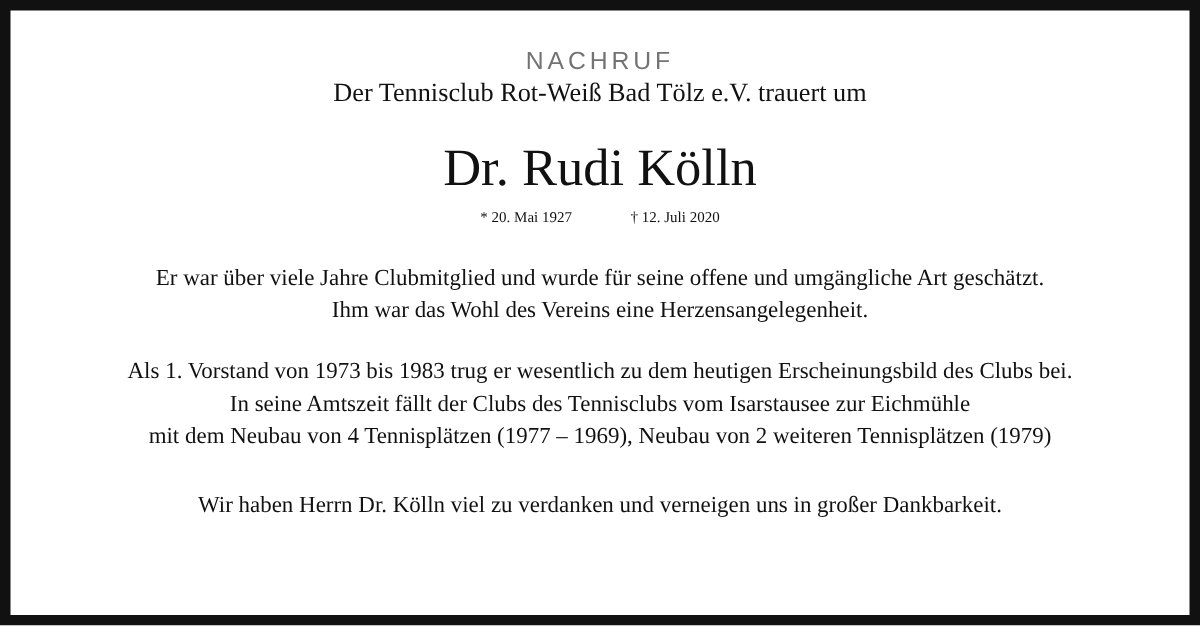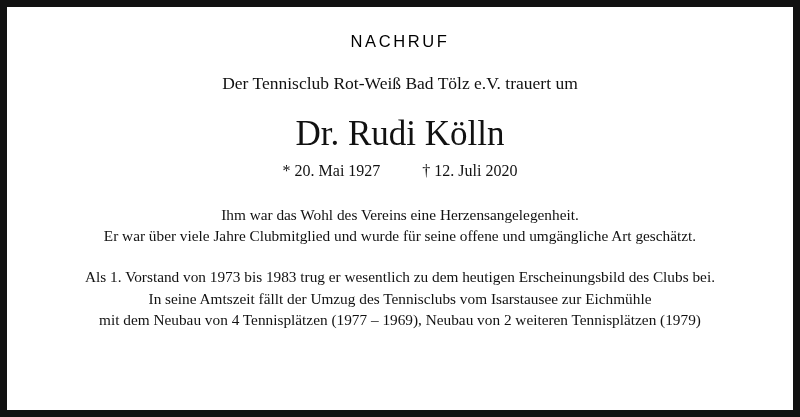--- a/index.html
+++ b/index.html
@@ -27,41 +27,40 @@
     padding: 20px 28px 14px 28px;
     box-sizing: border-box;
     display: flex;
     flex-direction: column;
     align-items: center;
   }
   .heading {
     font-family: "Liberation Sans", sans-serif;
     font-size: 16.5px;
     letter-spacing: 2.6px;
-    color: #000000;
+    color: #737373;
     margin-top: 5px;
     margin-bottom: 0;
     text-align: center;
   }
   .subheading {
     font-size: 17.5px;
     text-align: center;
-    margin-top: 22px;
     color: #111111;
   }
   .name {
     font-size: 35px;
     text-align: right;
     margin-top: 20px;
     line-height: 1.15;
     color: #111111;
     font-weight: 400;
   }
   .dates {
-    font-size: 16px;
+    font-size: 10px;
     text-align: left;
     margin-top: 8px;
     color: #111111;
   }
   .dates .gap {
     display: inline-block;
     width: 34px;
   }
   .para {
     font-size: 15.3px;
@@ -90,25 +89,28 @@
 
     <div class="name">Dr. Rudi Kölln</div>
 
     <div class="dates">
       <span>* 20. Mai 1927</span>
       <span class="gap"></span>
       <span>† 12. Juli 2020</span>
     </div>
 
     <div class="para">
+      <div>Er war über viele Jahre Clubmitglied und wurde für seine offene und umgängliche Art geschätzt.</div>
       <div>Ihm war das Wohl des Vereins eine Herzensangelegenheit.</div>
-      <div>Er war über viele Jahre Clubmitglied und wurde für seine offene und umgängliche Art geschätzt.</div>
     </div>
 
     <div class="para block2 tight">
       <div>Als 1. Vorstand von 1973 bis 1983 trug er wesentlich zu dem heutigen Erscheinungsbild des Clubs bei.</div>
-      <div>In seine Amtszeit fällt der Umzug des Tennisclubs vom Isarstausee zur Eichmühle</div>
+      <div>In seine Amtszeit fällt der Clubs des Tennisclubs vom Isarstausee zur Eichmühle</div>
       <div>mit dem Neubau  von 4 Tennisplätzen (1977 – 1969), Neubau von 2 weiteren Tennisplätzen (1979)</div>
     </div>
 
+    <div class="para">
+      <div>Wir haben Herrn Dr. Kölln viel zu verdanken und verneigen uns in großer Dankbarkeit.</div>
+    </div>
 
   </div>
 </div>
 
 </body></html>

